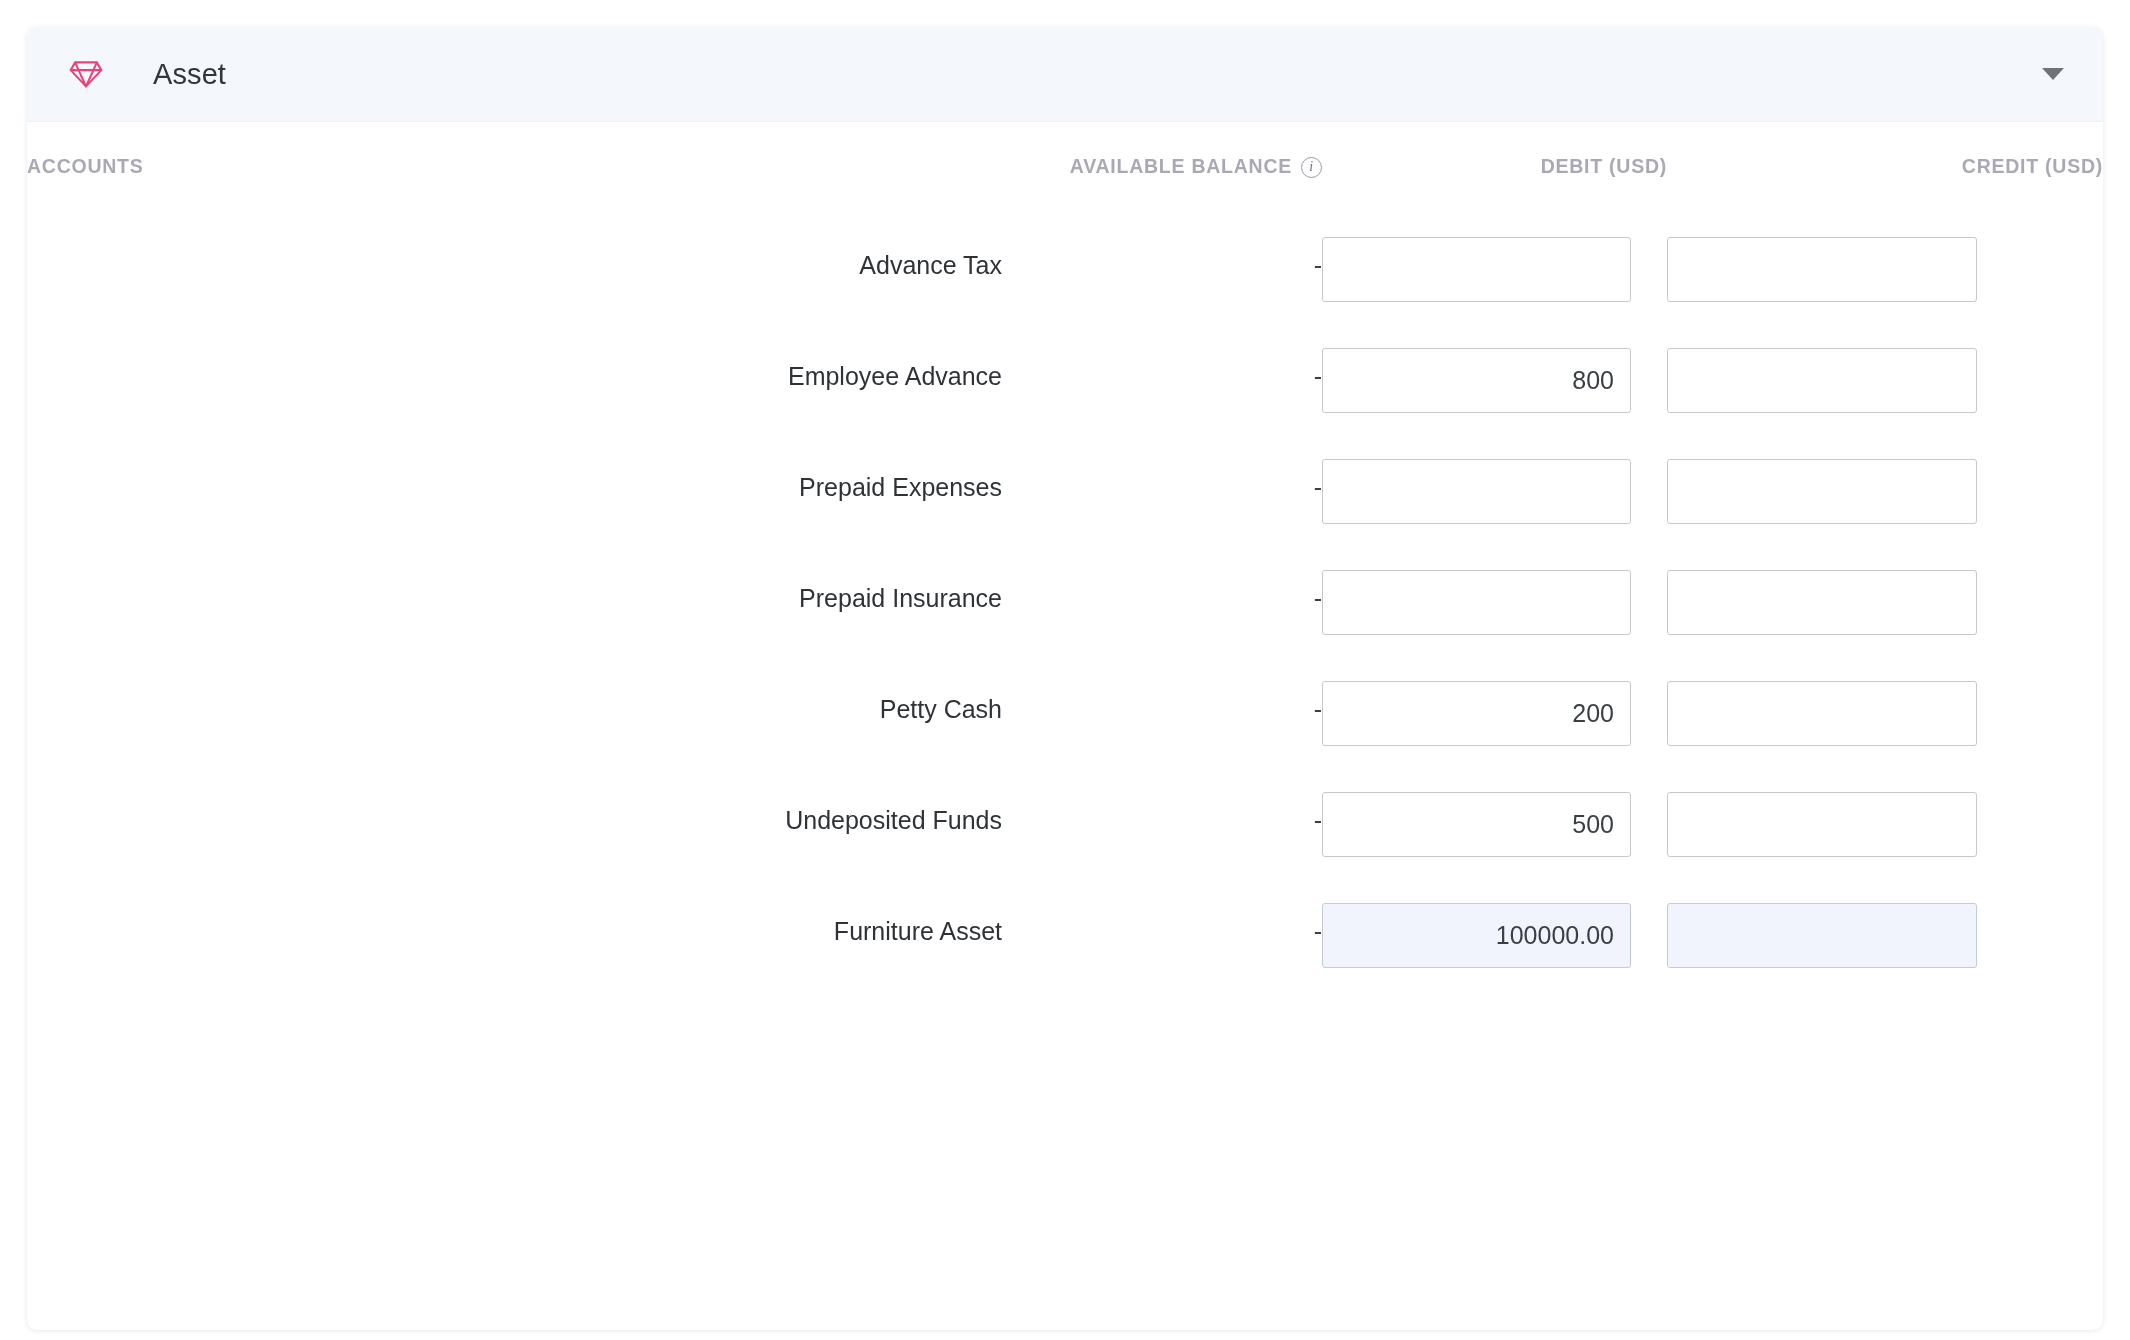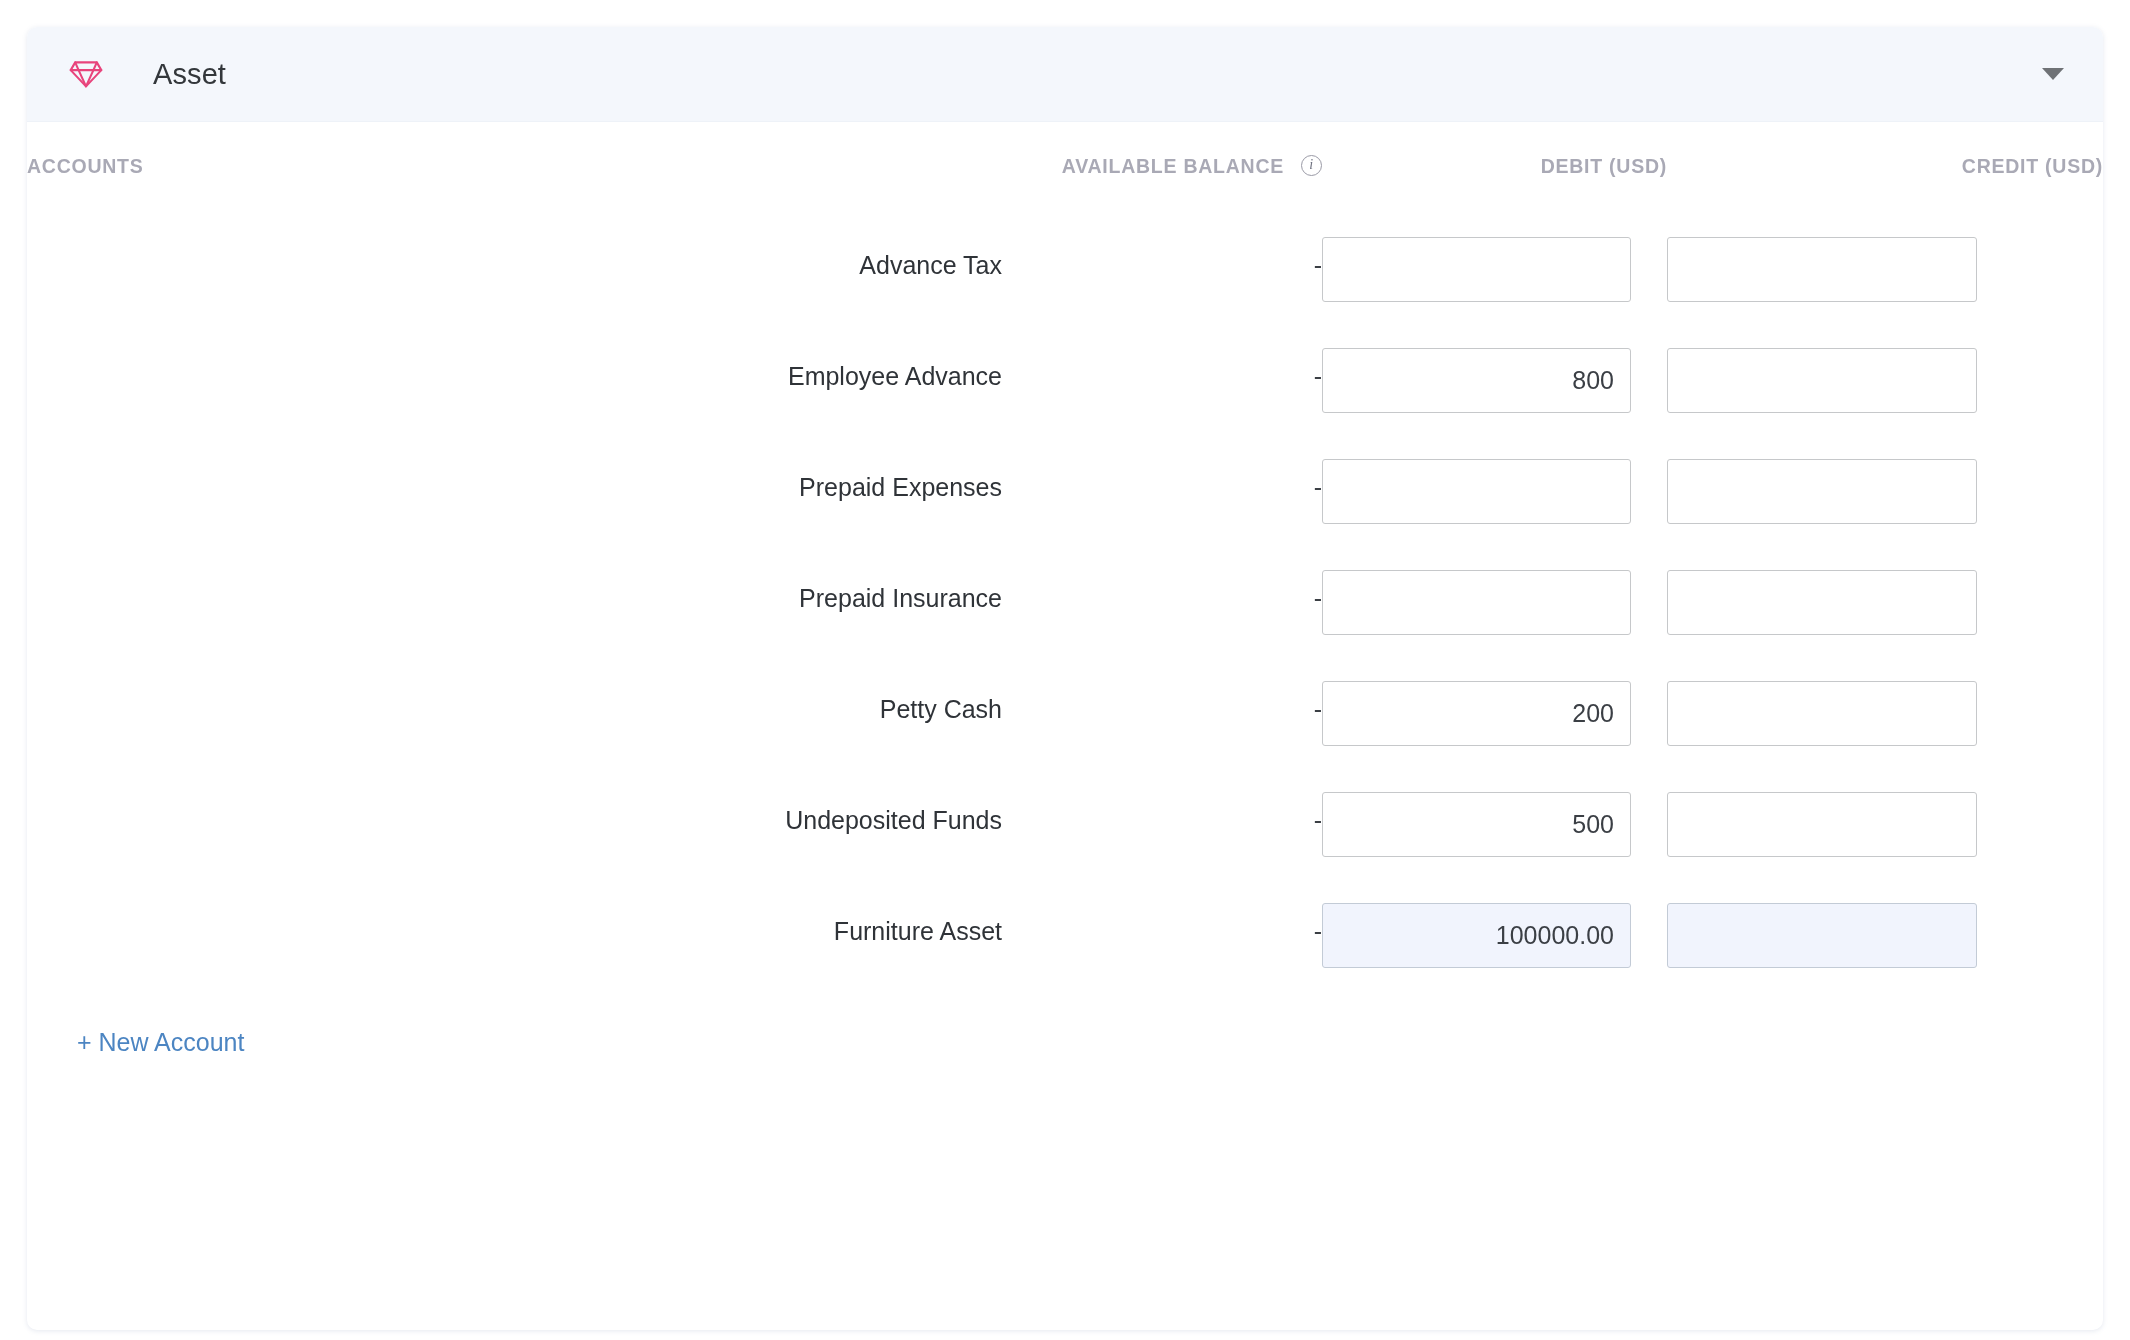--- a/index.html
+++ b/index.html
@@ -89,22 +89,22 @@
     height: 88px;
     vertical-align: middle;
   }
   th.h-acct   { text-align: left;  padding-left: 50px; }
   th.h-bal    { text-align: right; padding-right: 0px; }
   th.h-debit  { text-align: right; padding-right: 118px; }
   th.h-credit { text-align: right; padding-right: 120px; }
 
   .bal-head-inner {
     display: inline-flex;
-    align-items: flex-start;
-    gap: 17px;
+    align-items: flex-end;
+    gap: 9px;
     white-space: nowrap;
   }
   .info-icon {
     width: 21px; height: 21px;
     border: 1.6px solid #9a9aa6;
     border-radius: 50%;
     display: inline-flex;
     align-items: center;
     justify-content: center;
     font-size: 14px;
@@ -278,20 +278,17 @@
           <tr>
             <td class="t-acct">Furniture Asset</td>
             <td class="t-bal">-</td>
             <td class="t-debit">
               <input type="text" class="amt-input hl" value="100000.00" style="">
             </td>
             <td class="t-credit">
               <input type="text" class="amt-input credit hl" style="">
             </td>
           </tr>
-          <tr class="newacct-row">
-            <td colspan="4"><a class="newacct" style="color: rgb(76, 133, 194);">+ New Account</a></td>
-          </tr>
         </tbody>
     </table>
 
   </div>
 </div>
 
 </body></html>

